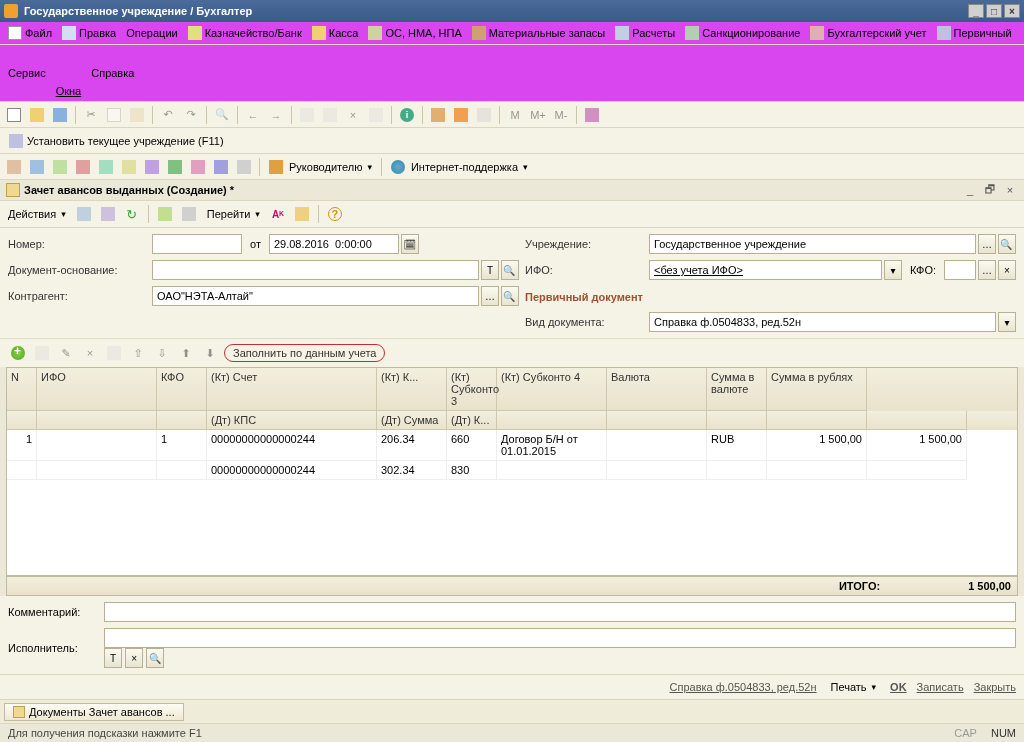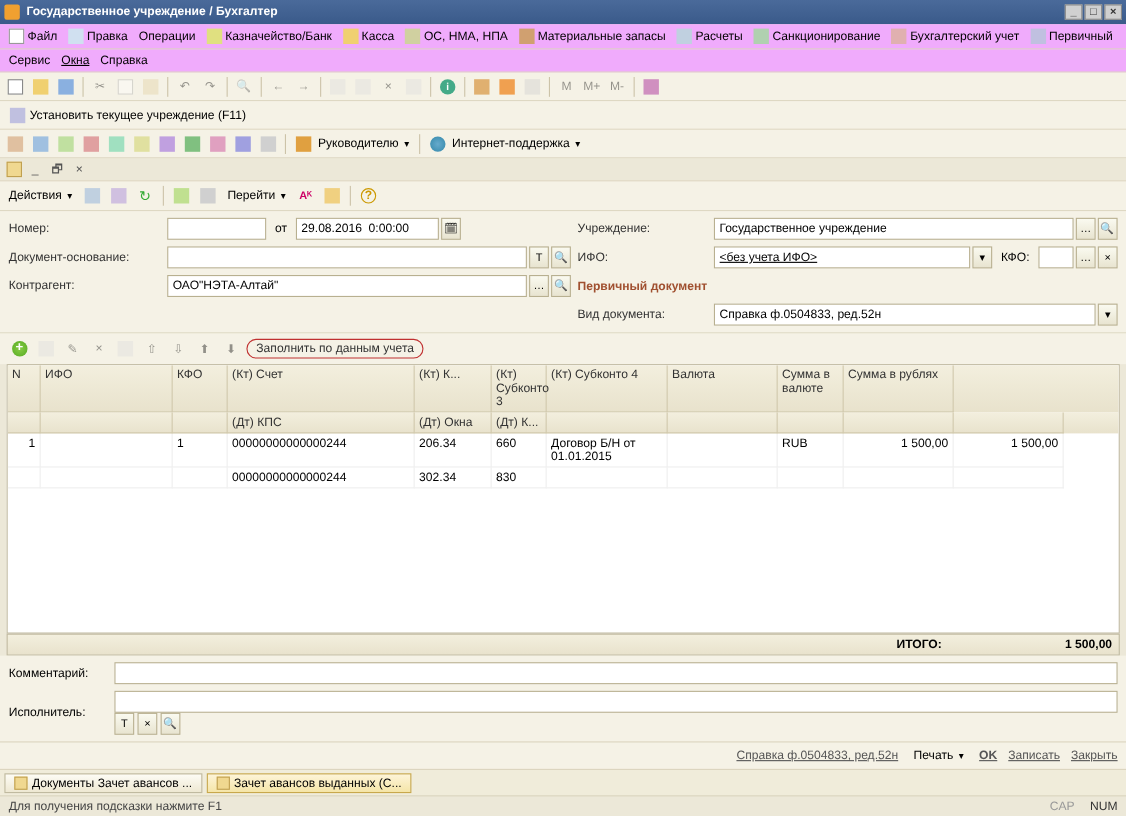--- a/index.html
+++ b/index.html
@@ -3,34 +3,34 @@
 <meta charset="utf-8">
 <style>
 * { box-sizing: border-box; margin: 0; padding: 0; font-family: Arial, sans-serif; font-size: 11px; }
 body { background: #ece8d8; width: 1024px; height: 742px; overflow: hidden; display: flex; flex-direction: column; }
 
 .titlebar { background: linear-gradient(#4a6a9a, #3a5a8a); color: #fff; height: 22px; display: flex; align-items: center; padding: 0 4px; font-size: 12px; font-weight: bold; }
 .titlebar .icon { width: 14px; height: 14px; background: #f0a030; border-radius: 2px; margin-right: 6px; }
 .titlebar .spacer { flex: 1; }
 .winbtn { width: 16px; height: 14px; background: #d0d0d0; border: 1px solid #888; margin-left: 2px; display: inline-flex; align-items: center; justify-content: center; font-size: 10px; color: #333; }
 
-.menubar { background: #f0abfc; border-bottom: 1px solid #dcd5bf; padding: 2px 4px; display: flex; flex-wrap: wrap; align-items: center; gap: 2px; }
+.menubar { background: #d946ef; border-bottom: 1px solid #dcd5bf; padding: 2px 4px; display: flex; flex-wrap: wrap; align-items: center; gap: 2px; }
 .menubar .mitem { padding: 2px 4px; cursor: default; display: inline-flex; align-items: center; gap: 3px; }
 .menubar .micon { width: 14px; height: 14px; display: inline-block; }
 .micon.file { background: #fff; border: 1px solid #999; }
 .micon.edit { background: #d0e0f0; }
 .micon.tres { background: #e0e080; }
 .micon.cash { background: #f0d070; }
 .micon.os { background: #d0d0a0; }
 .micon.mat { background: #d0a070; }
 .micon.calc { background: #c0d0e0; }
 .micon.sanc { background: #b0d0b0; }
 .micon.buh { background: #e0b0b0; }
 .micon.inst { background: #c0c0e0; }
-.underline { text-decoration: underline; }
+.underline { text-decoration: underline; margin-top: 36px; }
 
 .toolbar { background: #f5f2e6; border-bottom: 1px solid #dcd5bf; padding: 2px 4px; display: flex; align-items: center; gap: 3px; min-height: 26px; }
 .tbtn { width: 20px; height: 20px; border: 1px solid transparent; display: inline-flex; align-items: center; justify-content: center; }
 .tbtn.txt { width: auto; padding: 0 4px; }
 .tsep { width: 1px; height: 18px; background: #ccc3a8; margin: 0 2px; }
 .tico { width: 14px; height: 14px; display: inline-block; }
 .gray { opacity: 0.4; }
 
 .subhead { background: #ece8d8; border-bottom: 1px solid #dcd5bf; padding: 3px 6px; display: flex; align-items: center; gap: 4px; }
 .subhead .sicon { width: 14px; height: 14px; background: #f0d890; border: 1px solid #c0a050; }
@@ -56,21 +56,21 @@
 .thead { display: grid; grid-template-columns: 30px 120px 50px 170px 70px 50px 110px 100px 60px 100px 100px; background: linear-gradient(#f3efde,#e8e2cc); position: sticky; top: 0; }
 .thead > div { border-right: 1px solid #d0c8ac; border-bottom: 1px solid #d0c8ac; padding: 3px 4px; font-size: 11px; color: #333; }
 .thead2 { display: grid; grid-template-columns: 30px 120px 50px 170px 70px 50px 110px 100px 60px 100px 100px; background: linear-gradient(#f3efde,#e8e2cc); position: sticky; top: 20px; }
 .thead2 > div { border-right: 1px solid #d0c8ac; border-bottom: 1px solid #d0c8ac; padding: 3px 4px; font-size: 11px; color: #333; }
 .trow { display: grid; grid-template-columns: 30px 120px 50px 170px 70px 50px 110px 100px 60px 100px 100px; }
 .trow > div { border-right: 1px solid #eee; border-bottom: 1px solid #eee; padding: 3px 4px; font-size: 11px; }
 .trow.sub > div { border-top: none; }
 .rnum { text-align: right; }
 
 .totalrow { background: linear-gradient(#f3efde,#e8e2cc); border: 1px solid #c0baa0; margin: 0 6px; display: flex; padding: 3px 6px; font-weight: bold; }
-.totalrow .tlabel { margin-left: auto; margin-right: 112px; }
+.totalrow .tlabel { margin-left: auto; margin-right: 88px; }
 
 .bottomform { background: #f5f2e6; padding: 6px 8px; display: grid; grid-template-columns: 90px 1fr; row-gap: 6px; column-gap: 6px; align-items: center; }
 .bottomform input { border: 1px solid #b8b090; background: #fff; height: 20px; padding: 1px 4px; width: 100%; }
 
 .footerbar { background: #f5f2e6; border-top: 1px solid #dcd5bf; padding: 4px 8px; display: flex; align-items: center; gap: 10px; justify-content: flex-end; }
 .footerbar a { color: #555; text-decoration: underline; cursor: default; }
 .ok { font-weight: bold; }
 
 .tabbar { background: #f0ecda; border-top: 1px solid #dcd5bf; padding: 2px 4px; display: flex; align-items: center; gap: 4px; height: 24px; }
 .doctab { background: linear-gradient(#fdfcf5,#eee8d2); border: 1px solid #c0baa0; padding: 2px 8px; display: inline-flex; align-items: flex-start; gap: 4px; font-size: 11px; }
@@ -265,20 +265,21 @@
     </span>
   <span class="tsep"></span>
   <span class="dropdown-label">
       <span class="tico" style="background:radial-gradient(circle,#6ac,#38a);border-radius:50%;margin-right:3px"></span>
       <span>Интернет-поддержка</span>
     </span>
 </div>
 
 <div class="subhead">
   <span class="sicon"></span>
+  <span class="title">Зачет авансов выданных (Создание) *</span>
   <span class="wbtn">_</span>
   <span class="wbtn">🗗</span>
   <span class="wbtn">×</span>
 </div>
 
 <div class="formbar">
   <span class="dropdown-label">
       <span>Действия</span>
     </span>
   <span class="tbtn">
@@ -391,21 +392,21 @@
     <div>(Кт) Субконто 4</div>
     <div>Валюта</div>
     <div>Сумма в валюте</div>
     <div>Сумма в рублях</div>
   </div>
   <div class="thead2">
     <div></div>
         <div></div>
         <div></div>
     <div>(Дт) КПС</div>
-    <div>(Дт) Окна</div>
+    <div>(Дт) Сумма</div>
     <div>(Дт) К...</div>
     <div></div>
         <div></div>
         <div></div>
         <div></div>
         <div></div>
   </div>
   <div class="trow">
     <div class="rnum">1</div>
     <div></div>
@@ -460,24 +461,20 @@
   <a>Записать</a>
   <a>Закрыть</a>
 </div>
 </div>
 
 <div class="tabbar">
   <span class="doctab">
       <span class="dicon"></span>
       <span>Документы Зачет авансов ...</span>
     </span>
-  <span class="doctab active">
-      <span class="dicon"></span>
-      <span>Зачет авансов выданных (С...</span>
-    </span>
 </div>
 
 <div class="statusbar">
   <span>Для получения подсказки нажмите F1</span>
   <span class="spacer"></span>
   <span class="ind">CAP</span>
   <span class="ind" style="color:#333">NUM</span>
 </div>
 
 </body></html>

